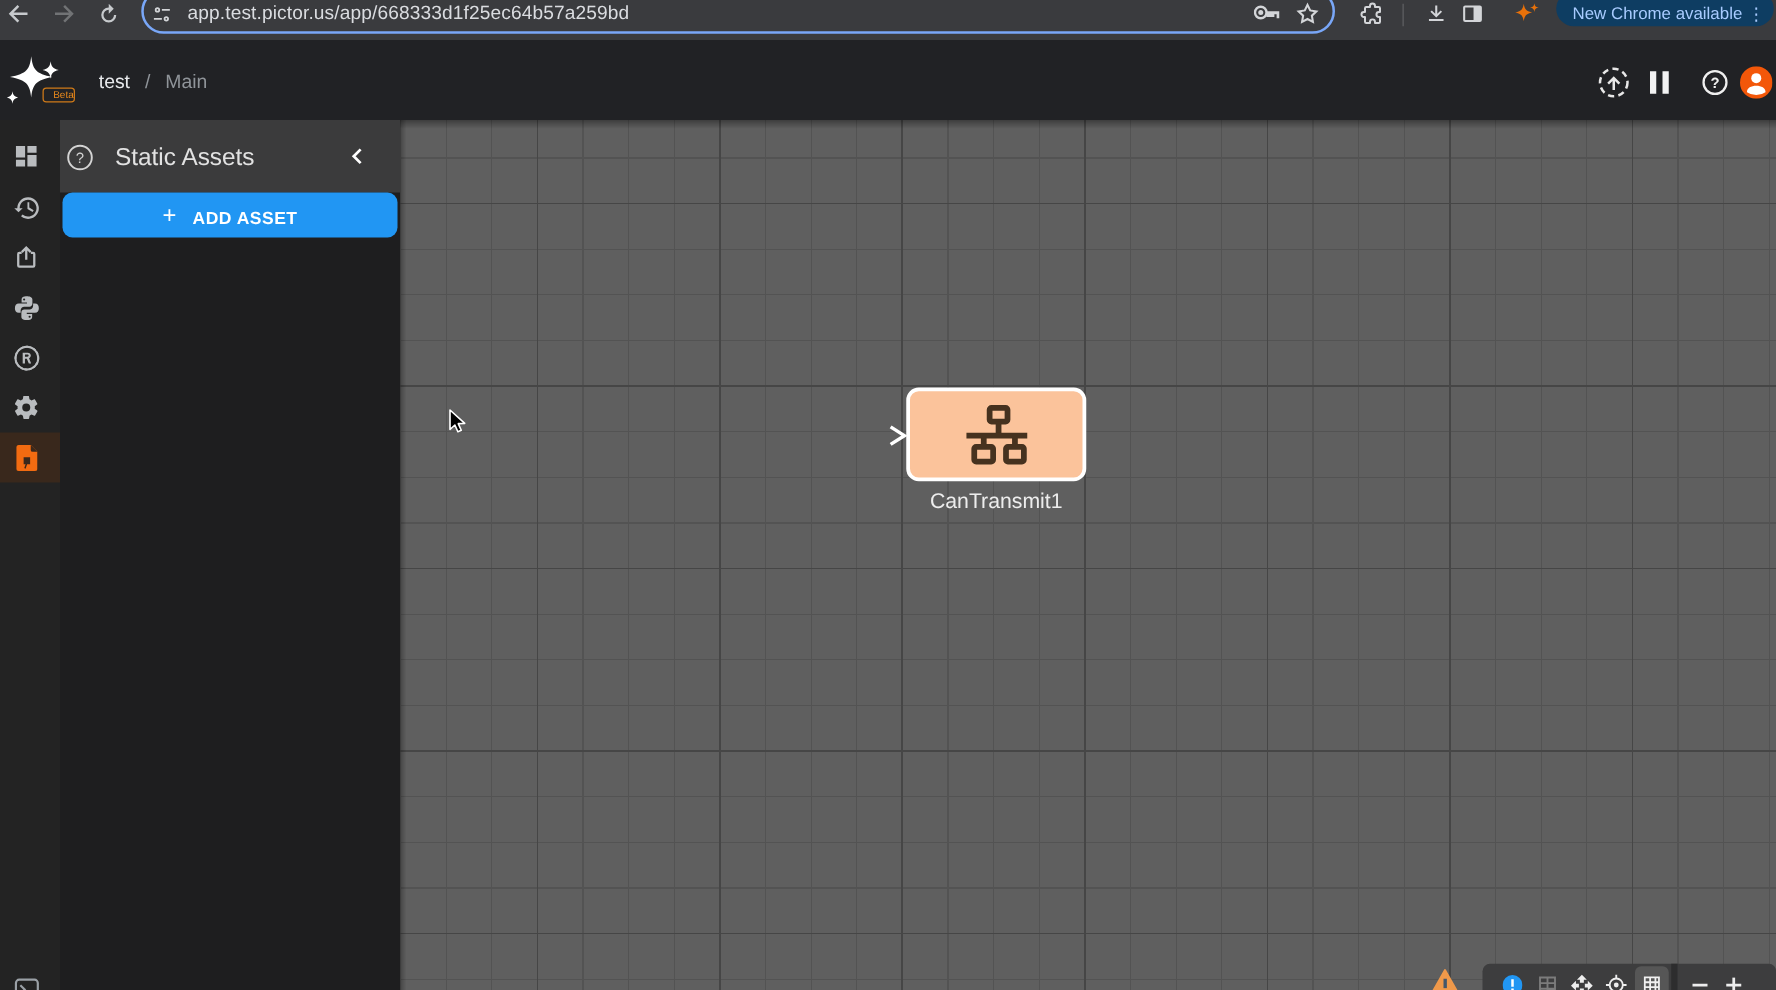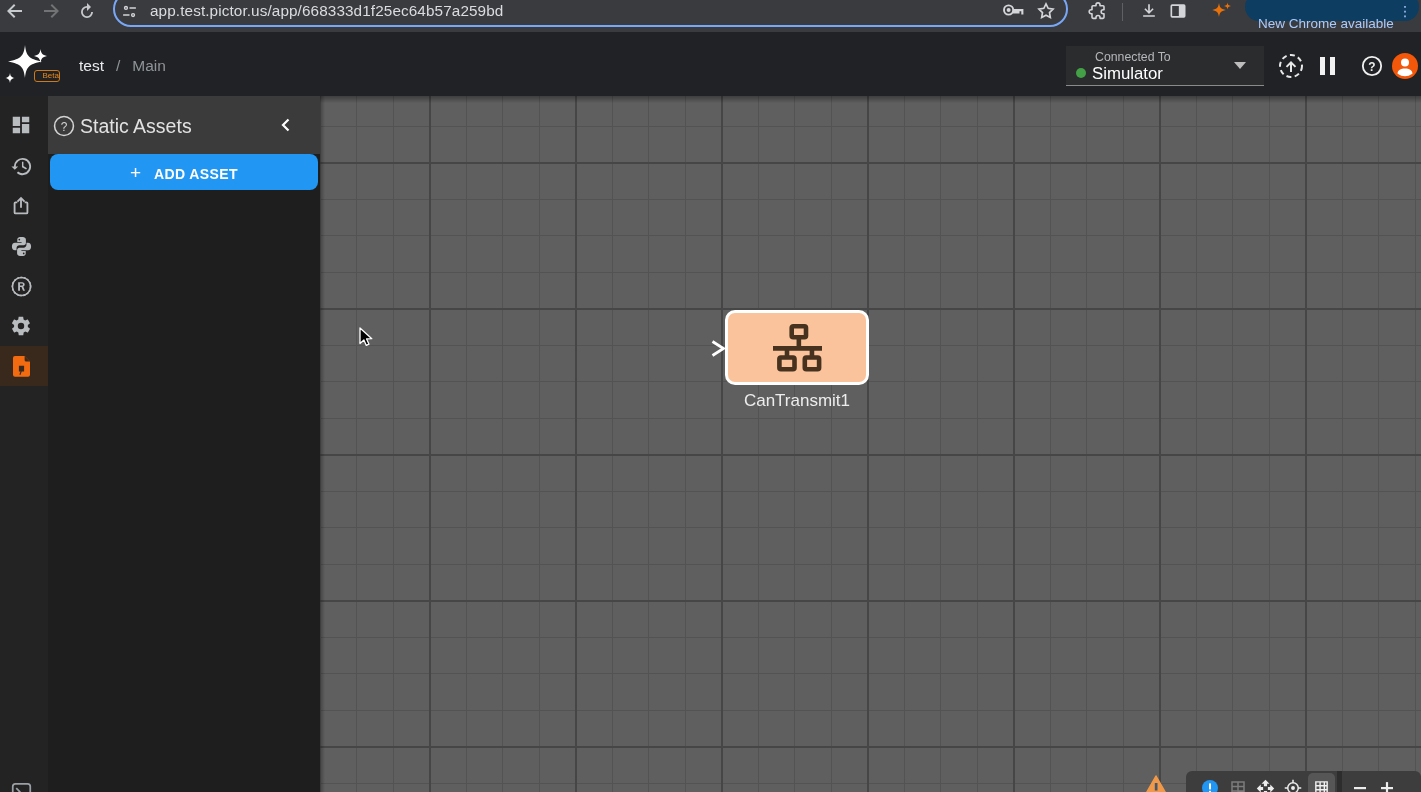--- a/index.html
+++ b/index.html
@@ -10,21 +10,21 @@
   #stage { position:relative; width:1327px; height:792px; }
 
   
   #chromebar { position:absolute; left:0; top:0; width:1421px; height:32px; background:#3a3b3e; }
   #urlpill { position:absolute; left:113px; top:-9px; width:955px; height:36px;
     border-radius:18px; border:2.5px solid #79a7f8; background:#3a3b3e; }
   #urltext { position:absolute; left:150px; top:-3px; height:28px; line-height:28px;
     font-size:15.3px; color:#dadce0; letter-spacing:0.1px; }
   #newchrome { position:absolute; left:1245px; top:-7px; width:174px; height:28px;
     border-radius:14px; background:#0e3d62; color:#a8cbff; }
-  #newchrome .t { position:absolute; left:13px; top:10px; font-size:13.5px;margin-top:13px; }
+  #newchrome .t { position:absolute; left:13px; top:10px; font-size:13.5px; }
   #newchrome .d { position:absolute; right:7px; top:10px; font-size:14px; }
   .sep { position:absolute; left:1122px; top:3px; width:1px; height:18px; background:#5f6063; }
 
   
   #appheader { position:absolute; left:0; top:32px; width:1421px; height:64px; background:#212225; }
   #crumb { position:absolute; left:79px; top:25px; font-size:15.5px; color:#e8eaed; }
   #crumb .sl { color:#8f9499; margin:0 12px; }
   #crumb .main { color:#8f9499; }
   #betabadge { position:absolute; left:34px; top:38px; width:26px; height:12px;
     border:1.5px solid #cf7a18; border-radius:3px; color:#e8891c; font-size:8px;
@@ -41,21 +41,21 @@
 
   
   #sidebar { position:absolute; left:0; top:96px; width:48px; height:696px; background:#232323; }
   .sbicon { position:absolute; left:0; width:42px; height:40px; display:flex;
     align-items:center; justify-content:center; }
   #sbactive { position:absolute; left:0; top:250px; width:48px; height:40px; background:#39281c; }
 
   
   #panel { position:absolute; left:48px; top:96px; width:272px; height:696px; background:#1e1e1f; }
   #panelhead { position:absolute; left:0; top:0; width:272px; height:58px; background:#3b3b3c; }
-  #paneltitle { position:absolute; left:32px; top:19px; font-size:19.5px; color:#e2e2e2; }
+  #paneltitle { position:absolute; left:44px; top:19px; font-size:19.5px; color:#e2e2e2; }
   #addbtn { position:absolute; left:2px; top:58px; width:268px; height:36px; border-radius:8px;
     background:#2196f3; color:#fff; display:flex; align-items:center; justify-content:center; padding-top:3px; }
   #addbtn .plus { font-size:19px; font-weight:400; margin-right:13px; margin-top:-2px; }
   #addbtn .txt { font-size:14px; font-weight:700; letter-spacing:0.4px;text-align:center; }
 
   
   #canvas { position:absolute; left:320px; top:96px; width:1101px; height:696px;
     background-color:#5f5f5f; }
   #canvasleftshadow { position:absolute; left:320px; top:96px; width:5px; height:696px;
     background:linear-gradient(to right, rgba(0,0,0,0.28), rgba(0,0,0,0)); }
@@ -133,26 +133,20 @@
 
   <div id="appheader">
     <svg class="abs" style="left:4px;top:12px" width="56" height="46" viewBox="0 0 56 46">
       <path fill="#fff" d="M21 1 C22.2 11.5 24.5 15 38 17.5 C24.5 20 22.2 23.5 21 34 C19.8 23.5 17.5 20 4 17.5 C17.5 15 19.8 11.5 21 1 Z"></path>
       <path fill="#fff" d="M36.5 5 C37.1 9.3 38.2 10.8 43 12 C38.2 13.2 37.1 14.7 36.5 19 C35.9 14.7 34.8 13.2 30 12 C34.8 10.8 35.9 9.3 36.5 5 Z"></path>
       <path fill="#fff" d="M6 29 C6.45 32 7.2 33.1 10.5 34 C7.2 34.9 6.45 36 6 39 C5.55 36 4.8 34.9 1.5 34 C4.8 33.1 5.55 32 6 29 Z"></path>
     </svg>
     <div id="betabadge">Beta</div>
     <div id="crumb">test<span class="sl">/</span><span class="main">Main</span></div>
 
-    <div id="connbox">
-      <div class="lbl">Connected To</div>
-      <div class="dot"></div>
-      <div class="sim">Simulator</div>
-      <div class="caret"></div>
-    </div>
 
     <svg class="abs" style="left:1278px;top:21px" width="26" height="26" viewBox="0 0 26 26">
       <circle cx="13" cy="13" r="11" fill="none" stroke="#e8e8e8" stroke-width="2" stroke-dasharray="5 3.4"></circle>
       <path fill="#e8e8e8" d="M12 19v-7.2l-2.8 2.8-1.4-1.4L13 8l5.2 5.2-1.4 1.4-2.8-2.8V19z"></path>
     </svg>
 
     <svg class="abs" style="left:1318px;top:24px" width="19" height="20" viewBox="0 0 19 20">
       <rect x="2" y="1" width="5" height="18" fill="#f2f2f2"></rect>
       <rect x="12" y="1" width="5" height="18" fill="#f2f2f2"></rect>
     </svg>

